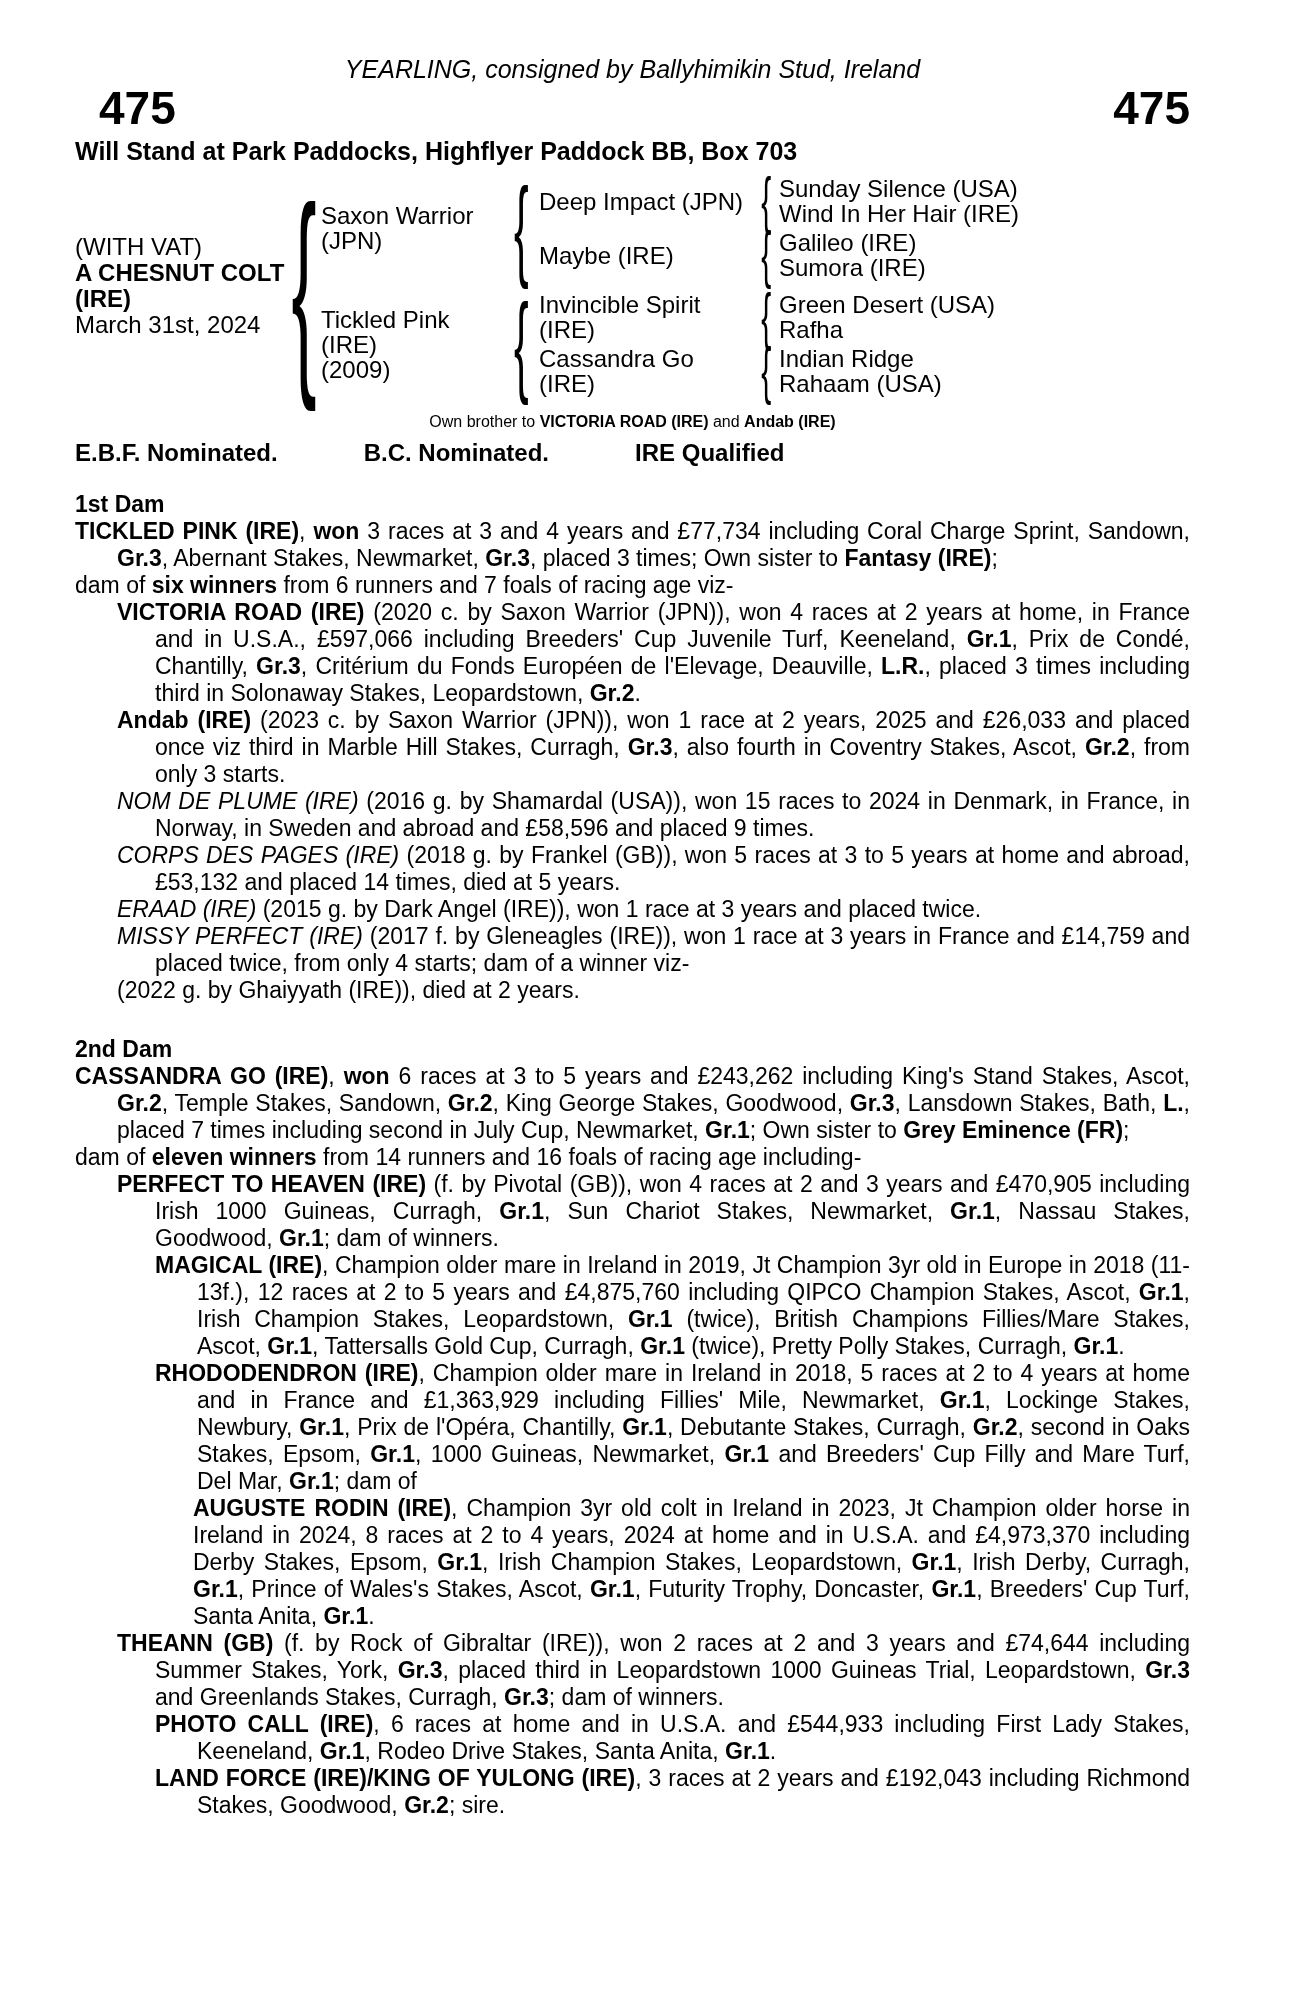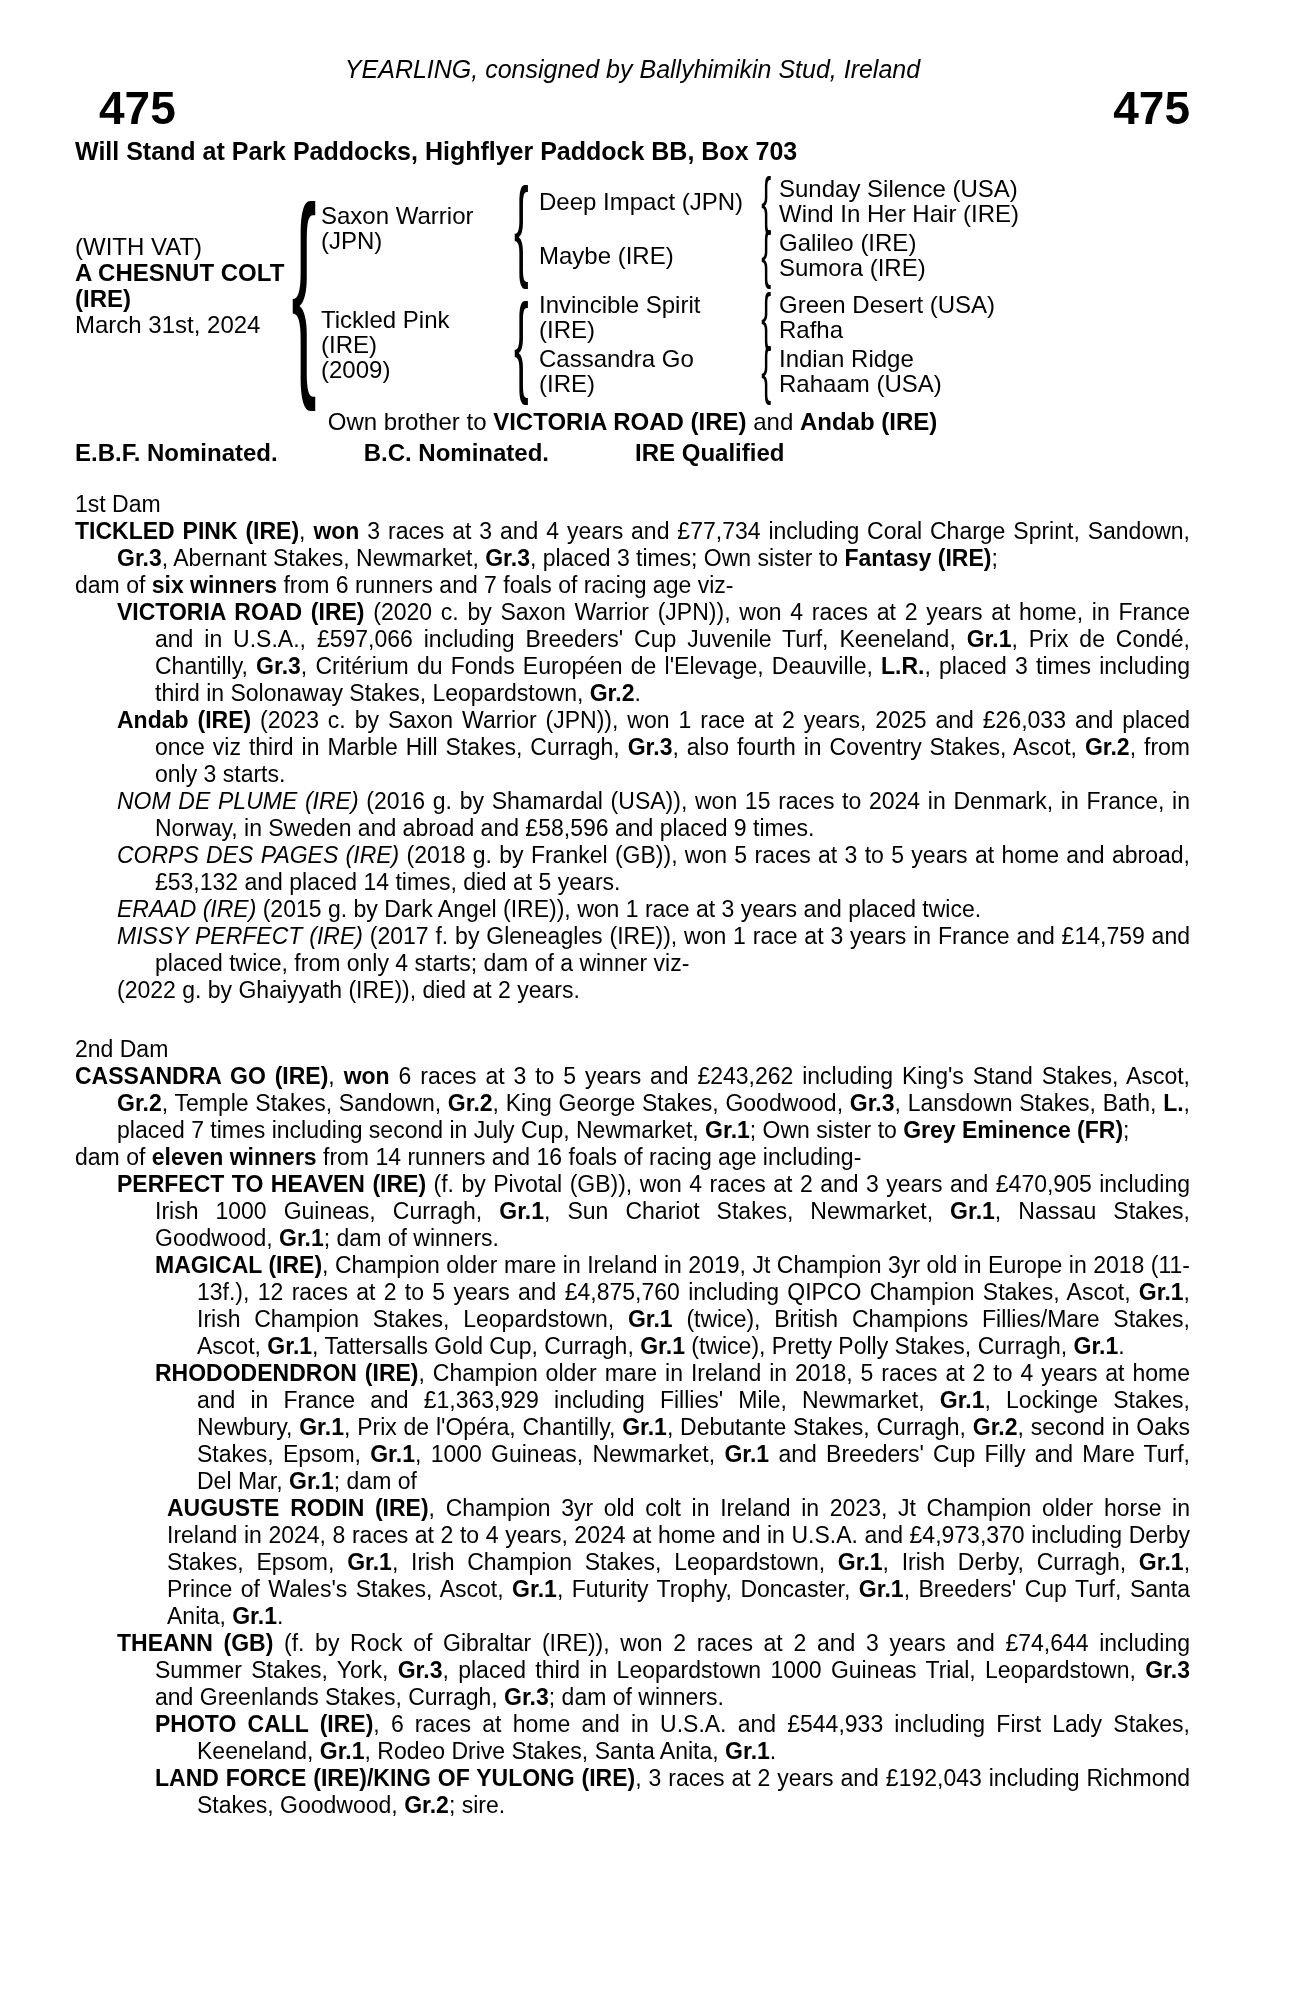--- a/index.html
+++ b/index.html
@@ -36,32 +36,32 @@
   .brace{display:flex; align-items:center; justify-content:center; flex:none; overflow:visible;}
   .brace > span{display:block; transform-origin:center; font-weight:normal;}
   .brace-lg{width:34px; height:216px;}
   .brace-lg > span{font-size:150px; line-height:150px; transform:scale(.5,1.5);}
   .brace-md{width:28px; height:100px; margin-right:4px;}
   .brace-md > span{font-size:80px; line-height:80px; transform:scale(.55,1.4);}
   .brace-sm{width:22px; height:50px; margin-right:2px;}
   .brace-sm > span{font-size:50px; line-height:50px; transform:scale(.6,1.25);}
 
   
-  .own-brother{text-align:center; font-size:24px; line-height:28px; margin-top:12px;}
+  .own-brother{text-align:center; font-size:16px; line-height:28px; margin-top:12px;}
   .nominations{display:flex; justify-content:flex-start; gap:86px;
                font-weight:bold; font-size:24px; line-height:28px; margin-top:3px;}
 
   
-  .dam-heading{font-weight:normal; font-size:23px; line-height:27px; margin-top:24px;}
+  .dam-heading{font-weight:bold; font-size:23px; line-height:27px; margin-top:24px;}
   .dam-heading.second{margin-top:32px;}
   .para{font-size:23px; line-height:27px; text-align:justify;}
   .para.l0{padding-left:42px; text-indent:-42px;}
   .para.l1{margin-left:42px; padding-left:38px; text-indent:-38px;}
   .para.l2{margin-left:80px; padding-left:42px; text-indent:-42px;}
-  .para.l3{margin-left:92px;}
+  .para.l3{margin-left:118px;}
   .sb{font-weight:bold;}
   .si{font-style:italic;}
 </style>
 </head>
 <body>
 
 <div class="page">
 
   <div class="consignor">YEARLING, consigned by Ballyhimikin Stud, Ireland</div>
 

